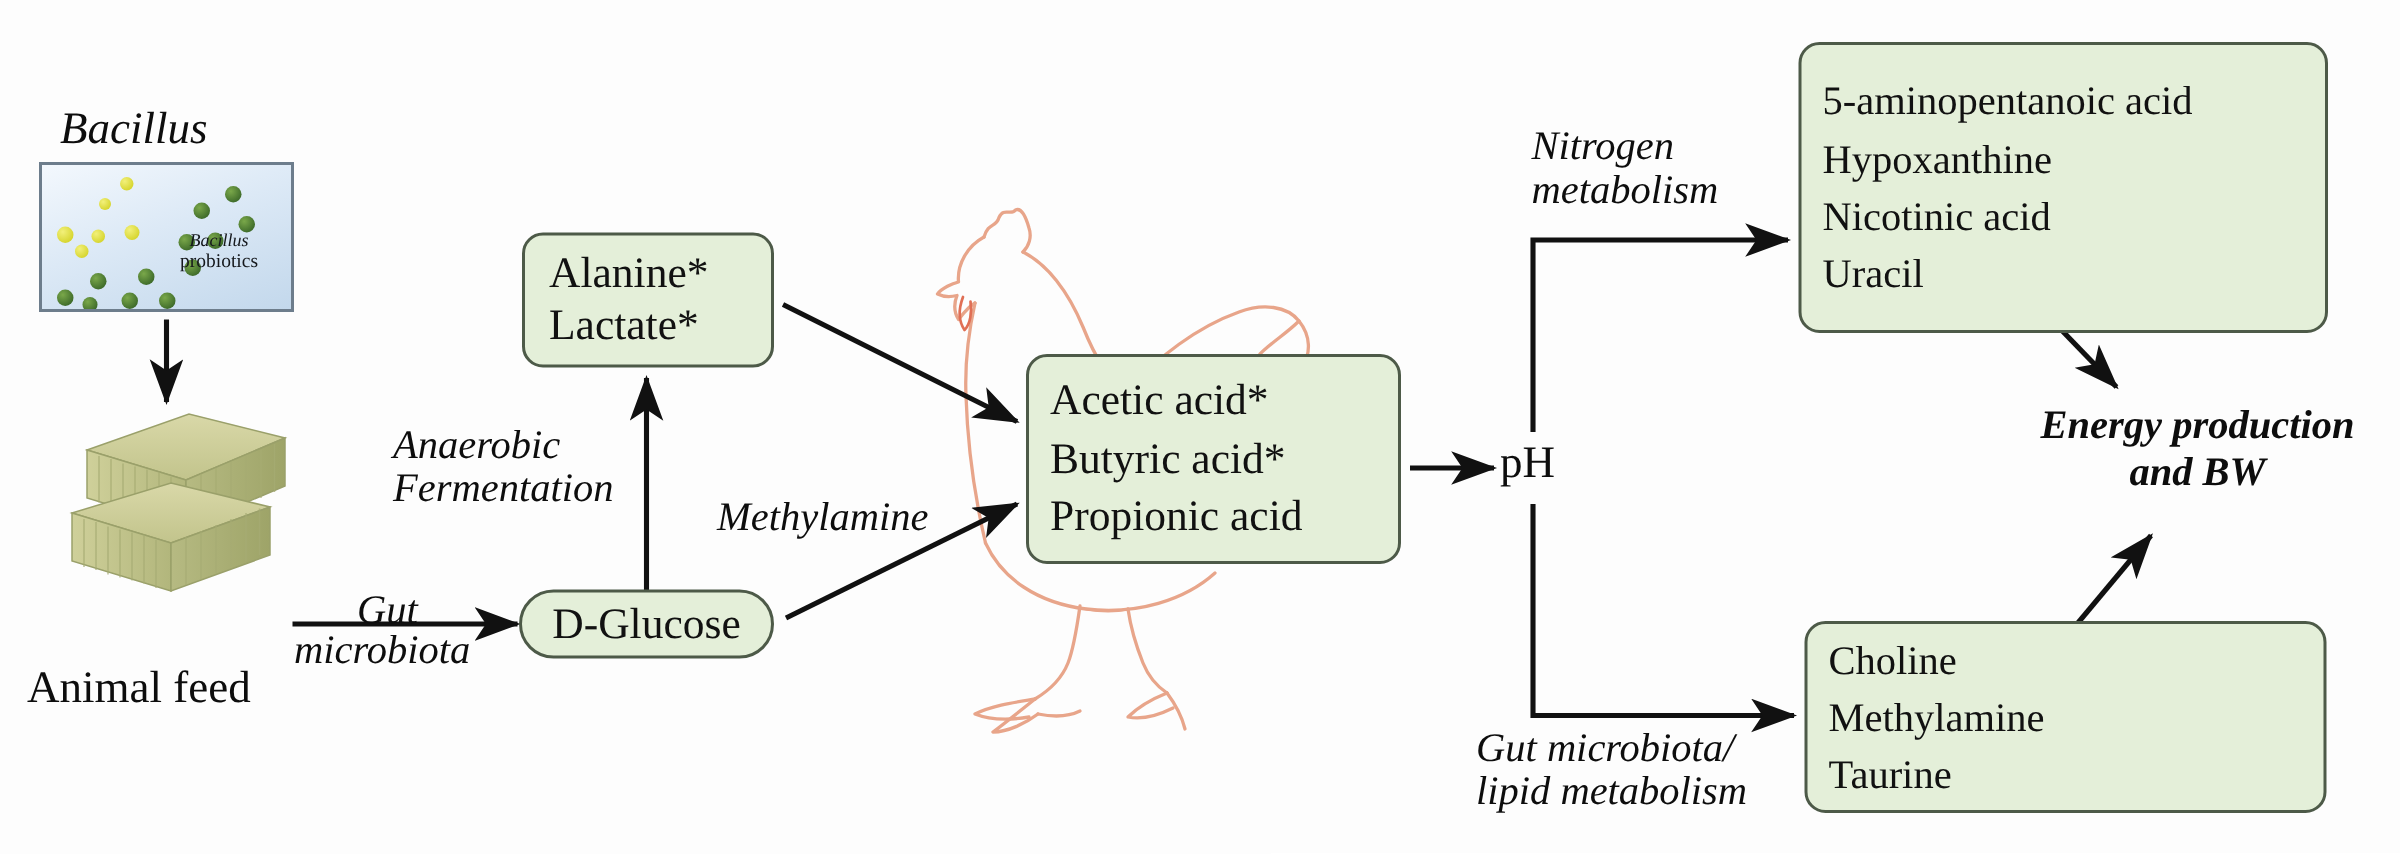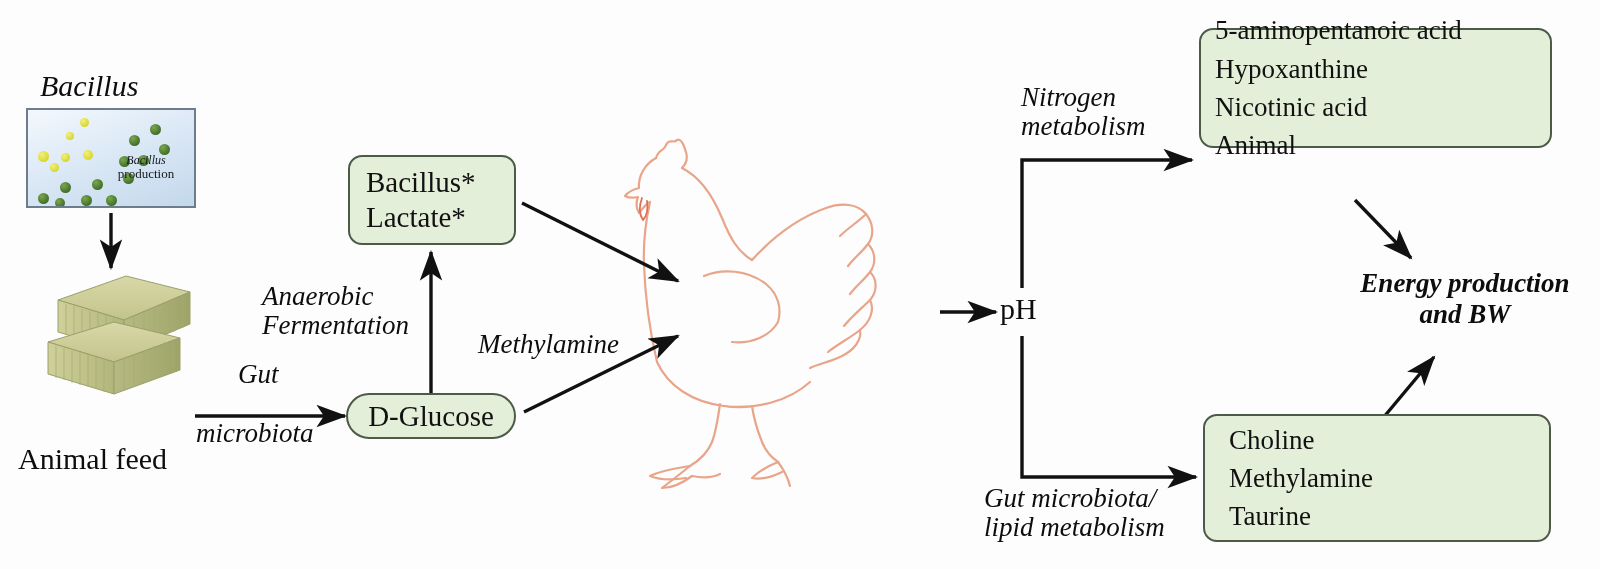--- a/index.html
+++ b/index.html
@@ -99,21 +99,21 @@
     <div class="germ g" style="left:91px;  top:46px; width:11px; height:11px;"></div>
     <div class="germ g" style="left:95px;  top:63px; width:11px; height:11px;"></div>
     <div class="germ g" style="left:64px;  top:69px; width:11px; height:11px;"></div>
     <div class="germ g" style="left:32px;  top:72px; width:11px; height:11px;"></div>
     <div class="germ g" style="left:10px;  top:83px; width:11px; height:11px;"></div>
     <div class="germ g" style="left:27px;  top:88px; width:10px; height:10px;"></div>
     <div class="germ g" style="left:53px;  top:85px; width:11px; height:11px;"></div>
     <div class="germ g" style="left:78px;  top:85px; width:11px; height:11px;"></div>
     <div id="bacillus-inner-label">
       <span class="sp">Bacillus</span>
-      <span class="pb">production</span>
+      <span class="pb">probiotics</span>
     </div>
   </div>
 
   <svg class="abs" id="hay-bales" style="left:40px; top:262px; width:185px; height:145px;" viewBox="0 0 185 145">
     <defs>
       <linearGradient id="hayTop" x1="0" y1="0" x2="0" y2="1">
         <stop offset="0%" stop-color="#d9d8a8"></stop>
           <stop offset="100%" stop-color="#c2c48c"></stop>
       </linearGradient>
       <linearGradient id="hayFront" x1="0" y1="0" x2="1" y2="0">
@@ -231,55 +231,60 @@
 
       <path d="M1022 336 L1022 477 L1196 477"></path>
 
       <line x1="1355" y1="200" x2="1411" y2="258"></line>
 
       <line x1="1383" y1="418" x2="1434" y2="357"></line>
     </g>
   </svg>
 
   <div class="mbox" id="box-alanine-lactate" style="left:348px; top:155px; width:168px; height:90px; padding:6px 0 6px 16px; font-size:29px; line-height:1.22;">
-    <span class="line">Bacillus*</span>
+    <span class="line">Alanine*</span>
     <span class="line">Lactate*</span>
   </div>
 
   <div class="mbox" id="box-d-glucose" style="left:346px; top:393px; width:170px; height:46px; border-radius:23px; align-items:center; font-size:29px;justify-content:center;">
     <span class="line">D-Glucose</span>
   </div>
 
+  <div class="mbox" id="box-scfa" style="left:684px; top:236px; width:250px; height:140px; padding:5px 0 5px 14px; font-size:29px; line-height:1.34;">
+    <span class="line">Acetic acid*</span>
+    <span class="line">Butyric acid*</span>
+    <span class="line">Propionic acid</span>
+  </div>
 
   <div class="lbl" id="ph-node" style="left:1000px; top:293px; font-size:30px;">pH</div>
 
-  <div class="mbox" id="box-nitrogen-products" style="left:1199px; top:28px; width:353px; height:120px; padding:4px 0 4px 14px; font-size:27px; line-height:1.42;">
+  <div class="mbox" id="box-nitrogen-products" style="left:1199px; top:28px; width:353px; height:194px; padding:4px 0 4px 14px; font-size:27px; line-height:1.42;">
     <span class="line">5-aminopentanoic acid</span>
     <span class="line">Hypoxanthine</span>
     <span class="line">Nicotinic acid</span>
-    <span class="line">Animal</span>
-  </div>
-
-  <div class="mbox" id="box-lipid-products" style="left:1203px; top:414px; width:348px; height:128px; padding:4px 0 4px 24px; font-size:27px; line-height:1.42;">
+    <span class="line">Uracil</span>
+  </div>
+
+  <div class="mbox" id="box-lipid-products" style="left:1203px; top:414px; width:348px; height:128px; padding:4px 0 4px 14px; font-size:27px; line-height:1.42;">
     <span class="line">Choline</span>
     <span class="line">Methylamine</span>
     <span class="line">Taurine</span>
   </div>
 
   <div class="lbl it ctr" id="outcome-label" style="left:1335px; top:268px; width:260px; font-size:27px; line-height:1.14;">
     <div>Energy production</div>
     <div>and BW</div>
   </div>
 
   <div class="lbl it" id="label-anaerobic-fermentation" style="left:262px; top:282px; font-size:27px;">
     <div>Anaerobic</div>
     <div>Fermentation</div>
   </div>
 
-  <div class="lbl it" id="label-gut-microbiota-1" style="left:238px; top:360px; font-size:27px;">Gut</div>
+  <div class="lbl it" id="label-gut-microbiota-1" style="left:238px; top:392px; font-size:27px;">Gut</div>
   <div class="lbl it" id="label-gut-microbiota-2" style="left:196px; top:419px; font-size:27px;">microbiota</div>
 
   <div class="lbl it" id="label-glycolysis" style="left:478px; top:330px; font-size:27px;">Methylamine</div>
 
   <div class="lbl it" id="label-nitrogen-metabolism" style="left:1021px; top:83px; font-size:27px;">
     <div>Nitrogen</div>
     <div>metabolism</div>
   </div>
 
   <div class="lbl it" id="label-gut-lipid-metabolism" style="left:984px; top:484px; font-size:27px;">

